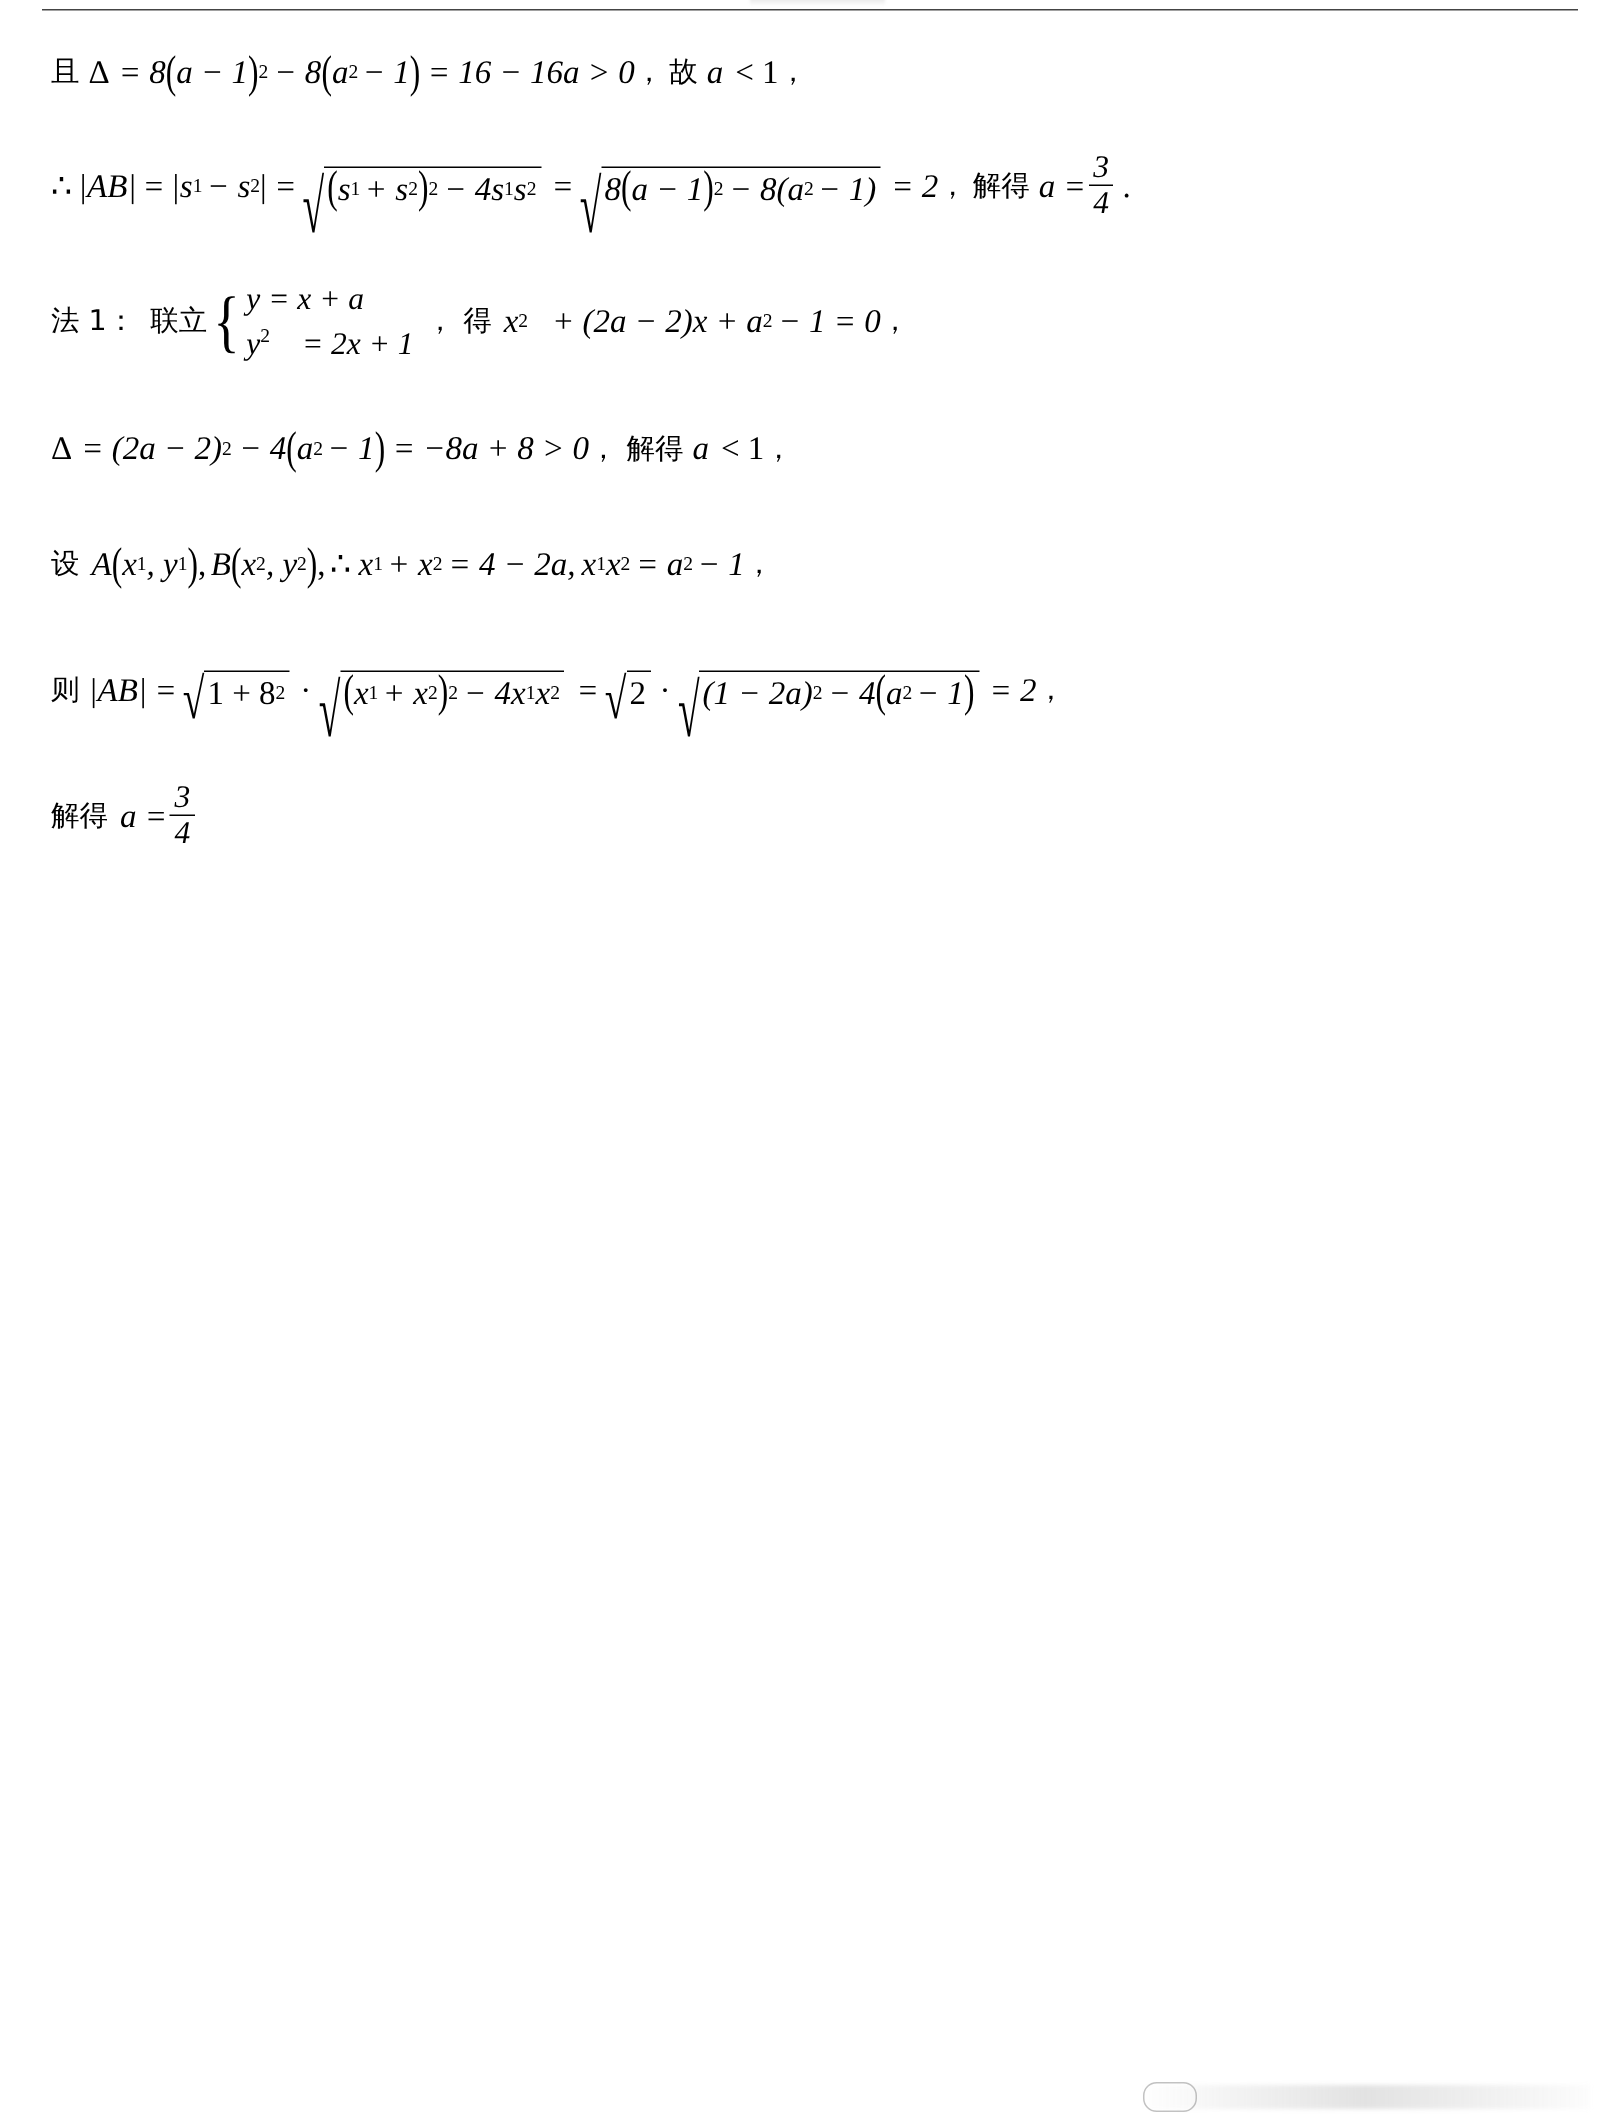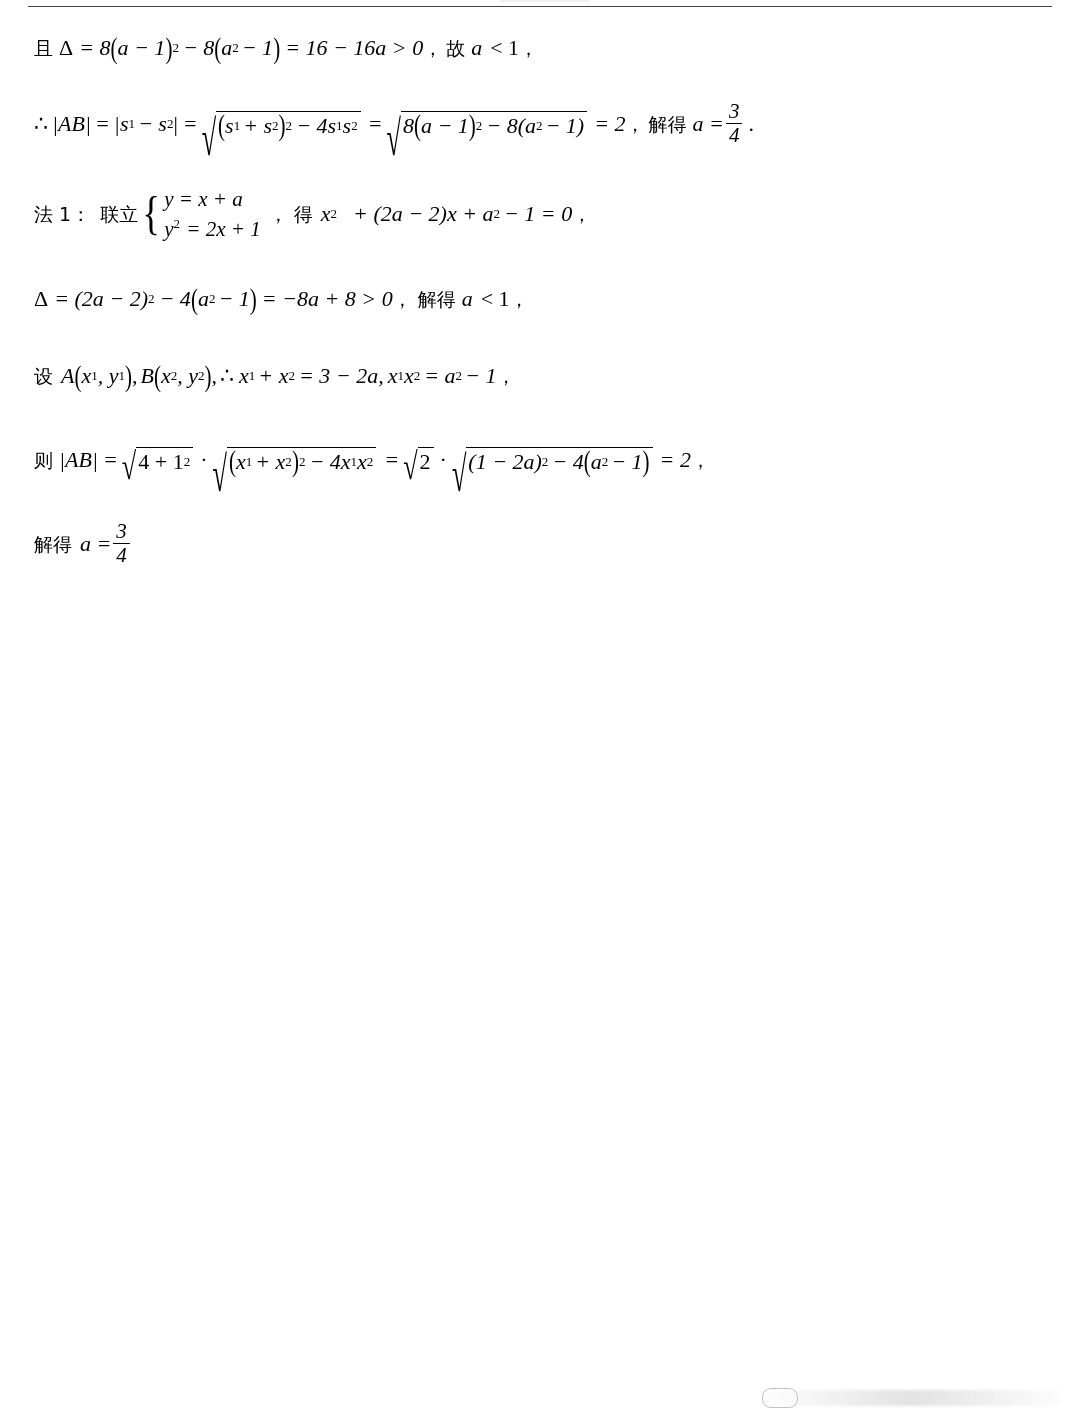--- a/index.html
+++ b/index.html
@@ -258,21 +258,21 @@
 
     <div class="line l3">
       <span class="cn">法 1：</span>
       <span class="cn" style="margin-left:10px">联立</span>
       <span class="system">
         <span class="brace">{</span>
         <span class="rows">
           <div>y = x + a</div>
           <div>
             <span>y</span><sup>2</sup>
-            <span style="margin-left:1px">= 2x + 1</span>
+            <span style="margin-left:16px">= 2x + 1</span>
           </div>
         </span>
       </span>
       <span class="cn punc" style="margin-left:6px">，</span>
       <span class="cn" style="margin-left:6px">得</span>
       <span class="math" style="margin-left:8px">x</span>
         <sup>2</sup>
       <span class="math" style="margin-left:16px">+ (2a − 2)x + a</span>
         <sup>2</sup>
       <span class="math" style="margin-left:4px">− 1 = 0</span>
@@ -313,40 +313,40 @@
         <sub>2</sub>
       <span class="math">, y</span>
         <sub>2</sub>
       <span class="bigp">)</span>
       <span class="math up">,</span>
       <span class="math up" style="margin-left:3px">∴</span>
       <span class="math" style="margin-left:5px">x</span>
         <sub>1</sub>
       <span class="math" style="margin-left:3px">+ x</span>
         <sub>2</sub>
-      <span class="math" style="margin-left:4px">= 3 − 2a,</span>
+      <span class="math" style="margin-left:4px">= 4 − 2a,</span>
       <span class="math" style="margin-left:4px">x</span>
         <sub>1</sub>
       <span class="math">x</span>
         <sub>2</sub>
       <span class="math" style="margin-left:4px">= a</span>
         <sup>2</sup>
       <span class="math" style="margin-left:3px">− 1</span>
       <span class="cn punc">，</span>
     </div>
 
     <div class="line l6">
       <span class="cn">则</span>
       <span class="math" style="margin-left:6px">|AB|</span>
       <span class="math" style="margin-left:5px">=</span>
 
       <span class="rad" style="margin-left:4px">
         <span class="sign">√</span>
         <span class="body">
-          <span class="math up">4 + 1</span>
+          <span class="math up">1 + 8</span>
             <sup>2</sup>
         </span>
       </span>
 
       <span class="math up" style="margin-left:6px">·</span>
 
       <span class="rad radtall" style="margin-left:5px">
         <span class="sign">√</span>
         <span class="body">
           <span class="bigp">(</span>

